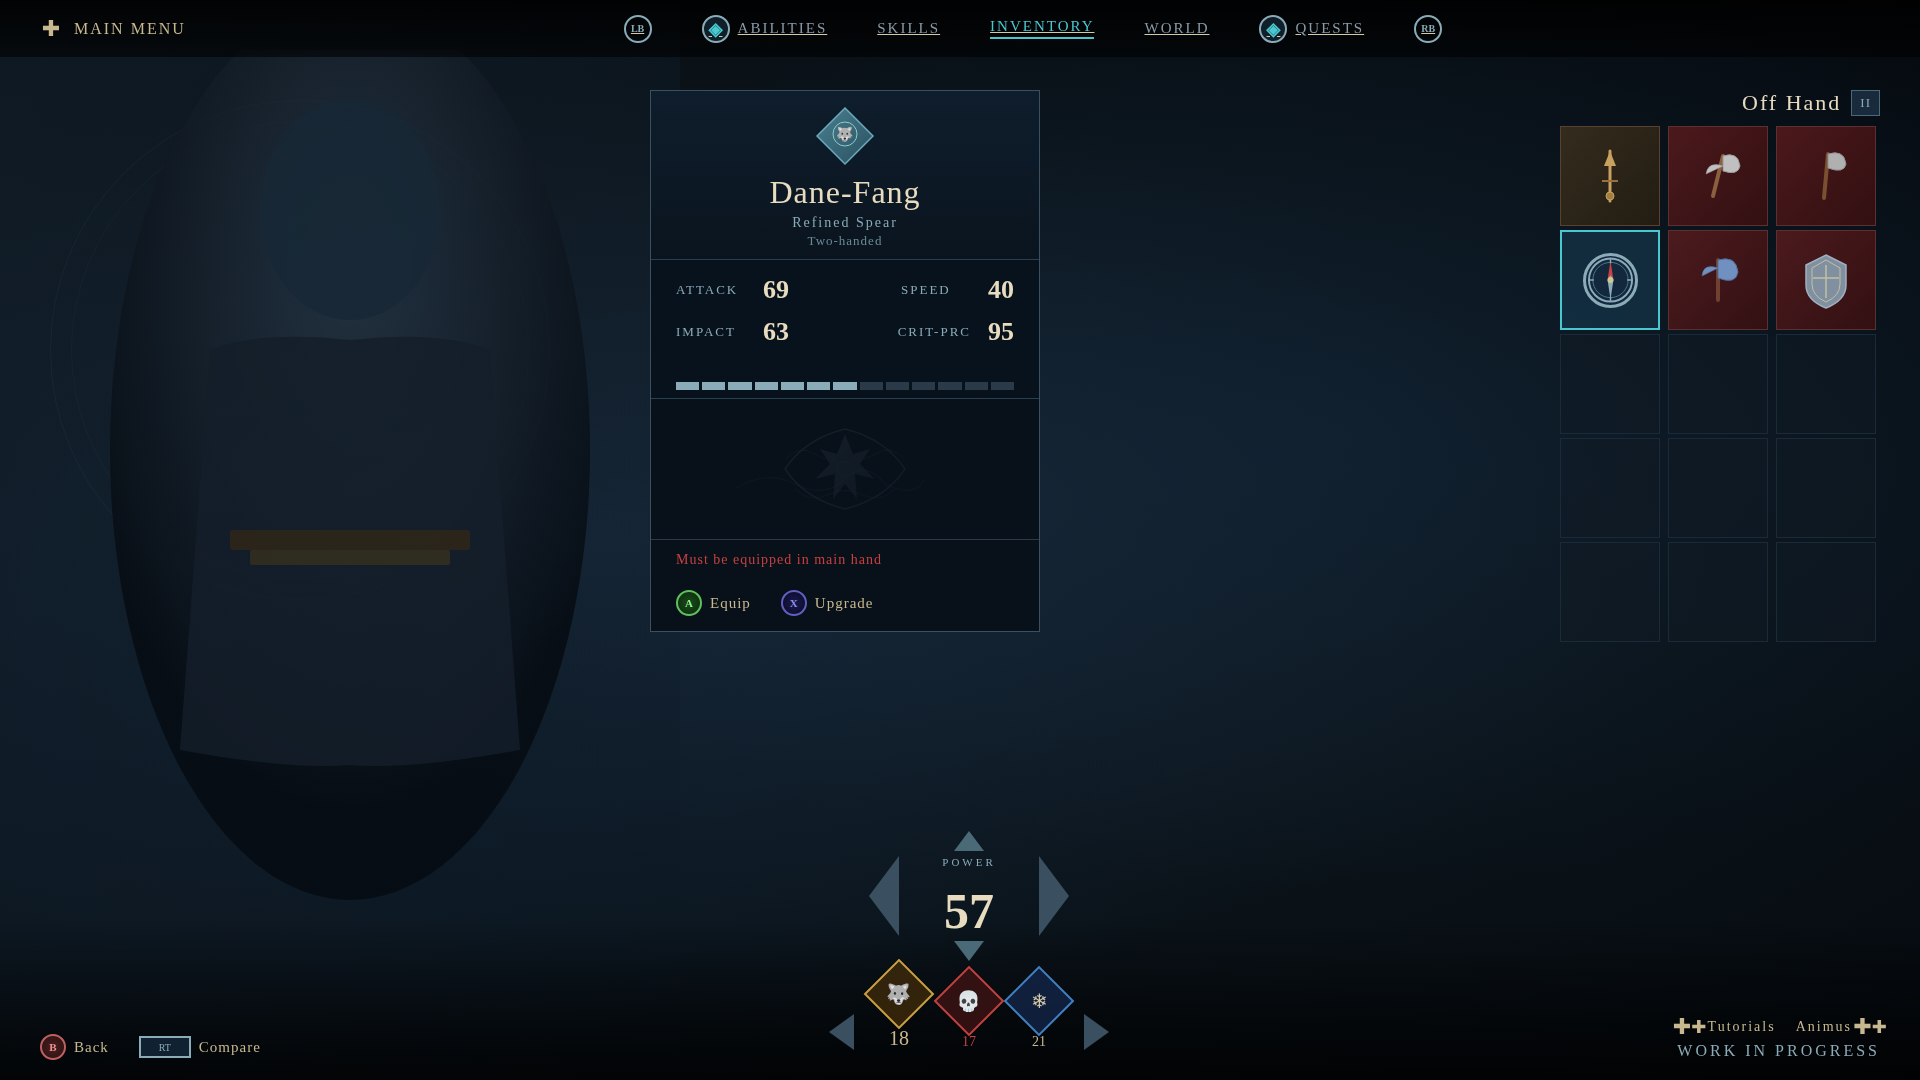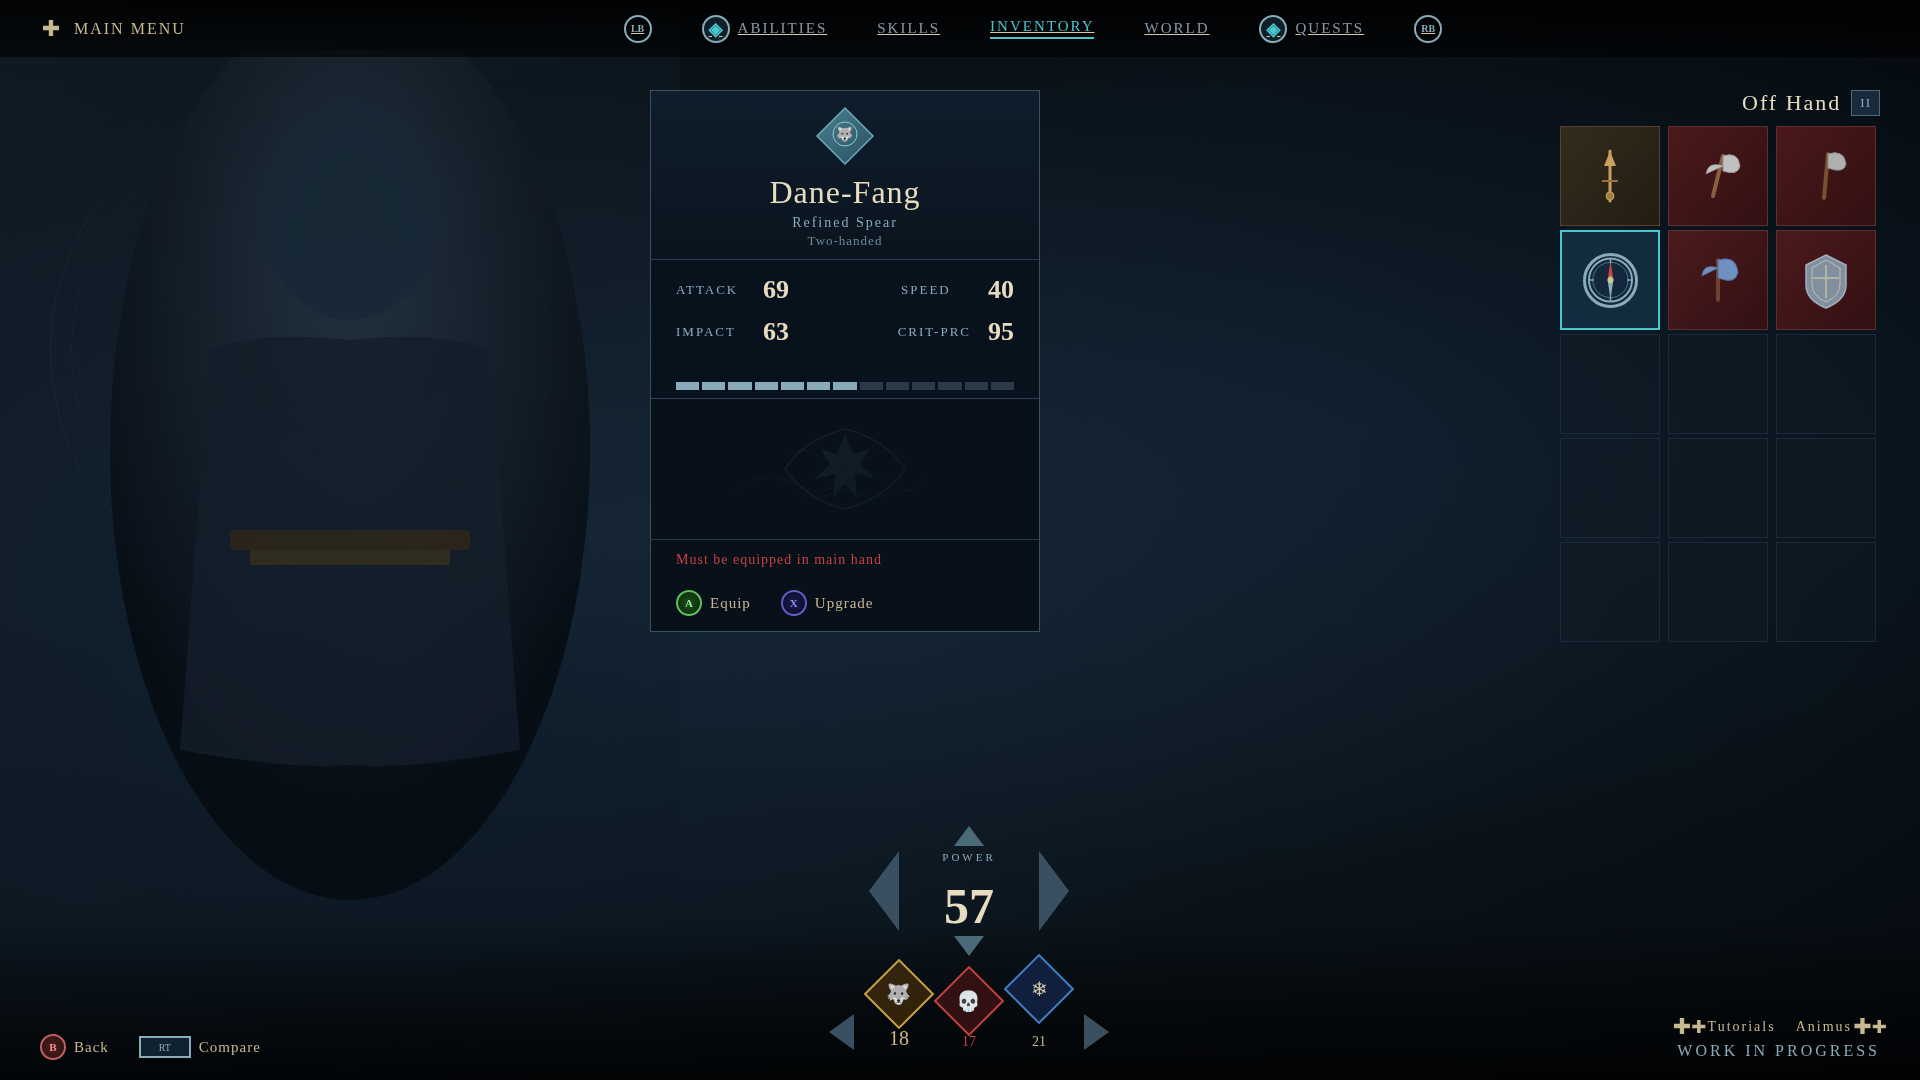--- a/index.html
+++ b/index.html
@@ -815,21 +815,21 @@
         <div style="width:50px;height:50px;transform:rotate(45deg);border:2px solid #c04040;background:rgba(70,20,20,0.7);display:flex;align-items:center;justify-content:center;">
           <span style="transform:rotate(-45deg);font-size:20px;">💀</span>
         </div>
         <span style="font-size:14px;color:#c84040;margin-top:4px;">17</span>
       </div>
 
       <div class="skill-icon-slot">
         <div style="width:50px;height:50px;transform:rotate(45deg);border:2px solid #4080c0;background:rgba(20,40,80,0.7);display:flex;align-items:center;justify-content:center;">
           <span style="transform:rotate(-45deg);font-size:20px;">❄</span>
         </div>
-        <span style="font-size:14px;color:#c8b890;margin-top:16px;">21</span>
+        <span style="font-size:14px;color:#c8b890;margin-top:4px;">21</span>
       </div>
 
       <div style="width:0;height:0;border-top:18px solid transparent;border-bottom:18px solid transparent;border-left:25px solid #3a5060;"></div>
     </div>
   </div>
 
   <div class="bottom-right">
     <div class="bottom-right-actions">
       <div class="bottom-action">
         <div class="menu-cross-icon" style="width:20px;height:20px;display:flex;align-items:center;justify-content:center;font-size:18px;color:#c8b890;">✚</div>

